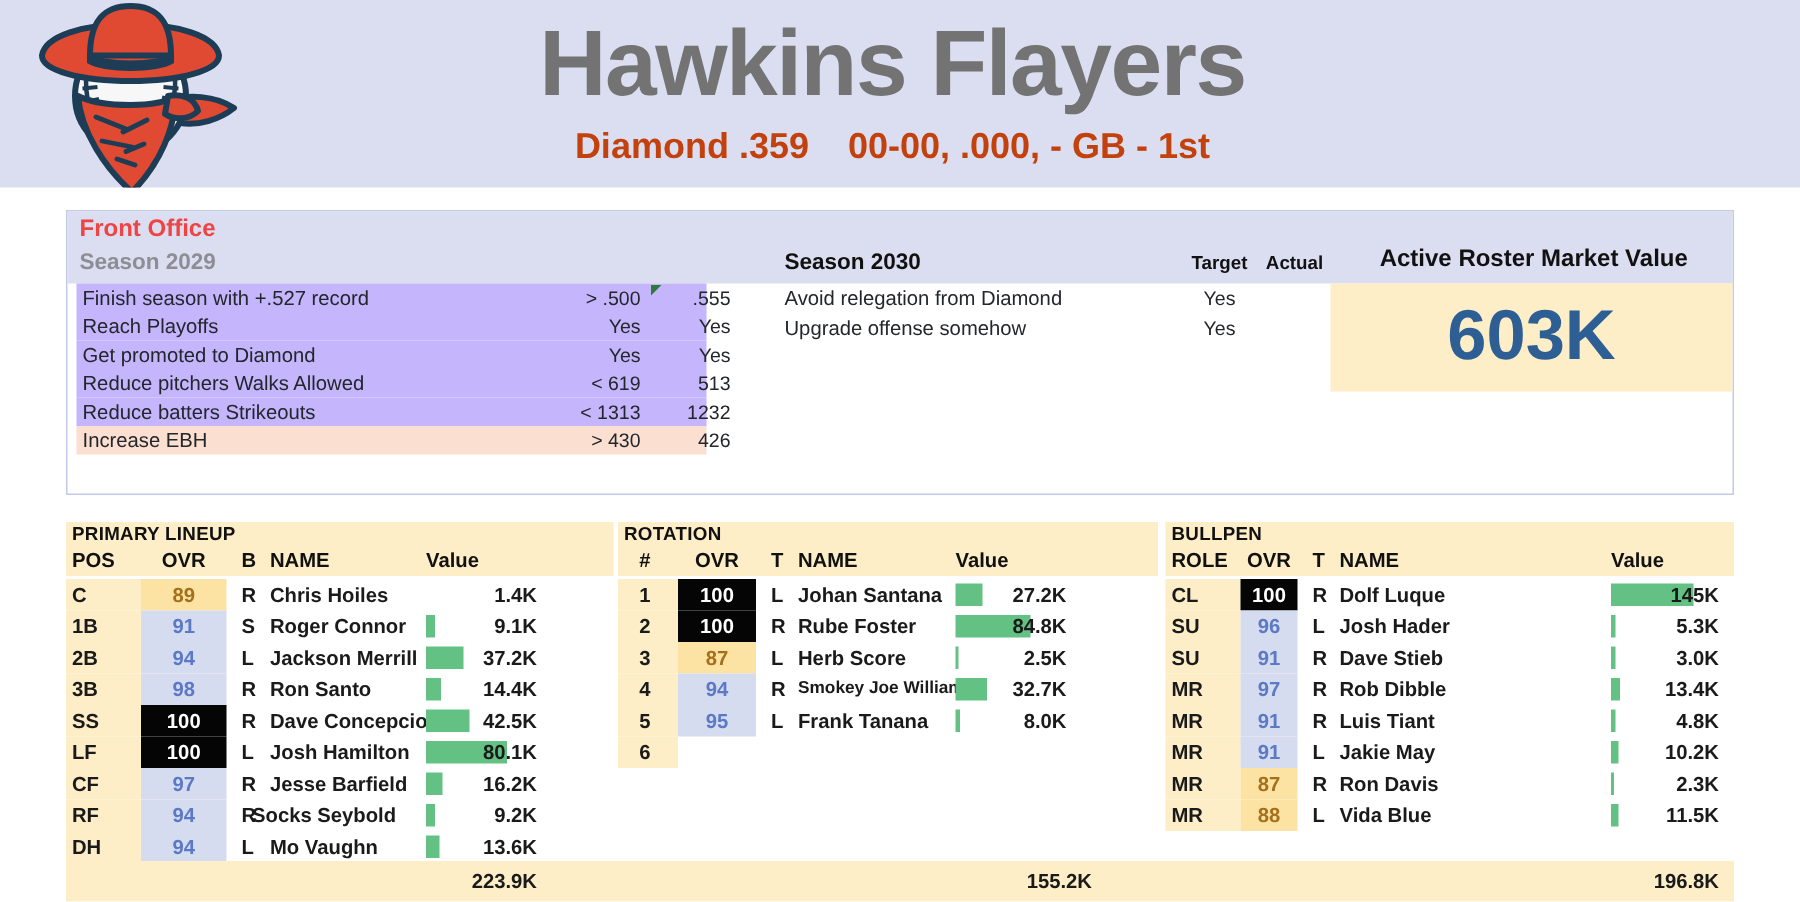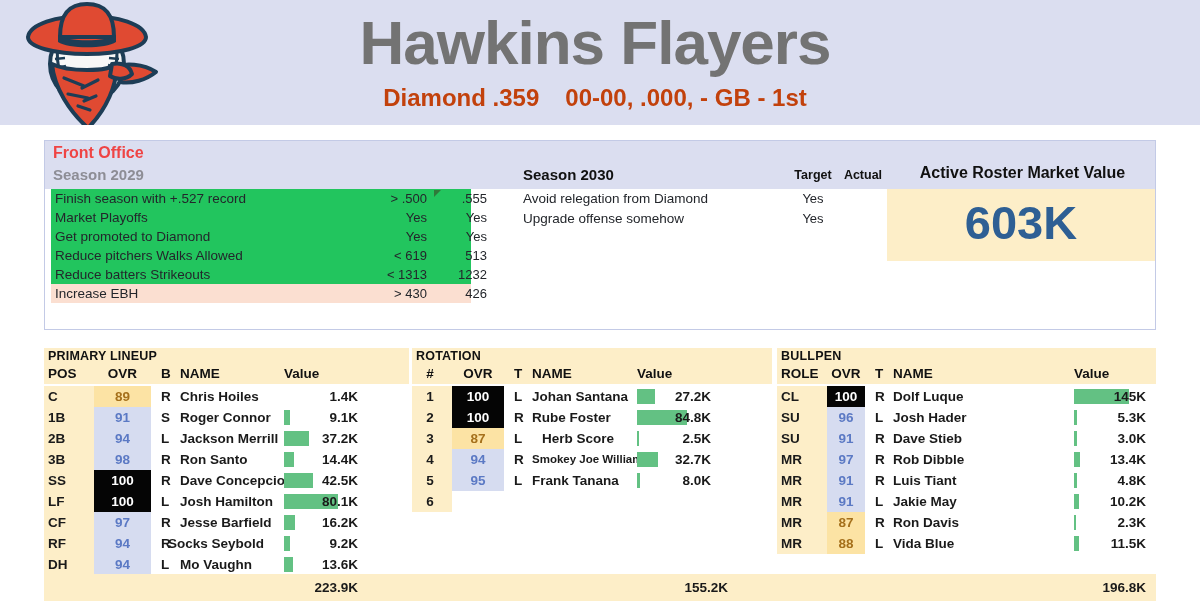--- a/index.html
+++ b/index.html
@@ -116,21 +116,21 @@
   .goal-list-prev {
     position: absolute;
     left: 6px; top: 48px;
     width: 420px;
   }
   .goal-row {
     position: relative;
     height: 19px;
     line-height: 19px;
   }
-  .goal-row.ok  { background: #22c55e; text-decoration: underline; }
+  .goal-row.ok  { background: #c4b5fd; text-decoration: underline; }
   .goal-row.bad { background: #fbdfd1; }
   .goal-row .g-label {
     position: absolute;
     left: 4px; top: 0;
     font-size: 13.5px;
     color: #23262b;
     white-space: nowrap;
   }
   .goal-row .g-target {
     position: absolute;
@@ -377,21 +377,21 @@
   <div class="fo-mv-title">Active Roster Market Value</div>
 
   <div class="goal-list-prev" id="prev-goals">
       <div class="goal-row ok">
         <span class="g-label">Finish season with +.527 record</span>
         <span class="g-target">&gt; .500</span>
         <span class="g-flag"></span>
         <span class="g-actual">.555</span>
       </div>
       <div class="goal-row ok">
-        <span class="g-label">Market Playoffs</span>
+        <span class="g-label">Reach Playoffs</span>
         <span class="g-target">Yes</span>
         <span class="g-actual">Yes</span>
       </div>
       <div class="goal-row ok">
         <span class="g-label">Get promoted to Diamond</span>
         <span class="g-target">Yes</span>
         <span class="g-actual">Yes</span>
       </div>
       <div class="goal-row ok">
         <span class="g-label">Reduce pitchers Walks Allowed</span>
@@ -565,21 +565,21 @@
         <div class="valcell" style="left: 225px; width: 74px;">
           <div class="valbar" style="width: 50px;"></div>
           <div class="valnum" style="width: 74px;">84.8K</div>
         </div>
       </div>
       <div class="row" style="top: 80px; left: 0px; width: 360px;">
         <div class="idx-strip" style="left: 0px; width: 40px;"></div>
         <div class="idx-text" style="left: 6px; width: 24px; text-align: center;">3</div>
         <div class="ovr t80" style="left: 40px; width: 52px;">87</div>
         <div class="cell bold" style="left: 102px;">L</div>
-        <div class="cell bold" style="left: 120px; margin-left: 10px;">Herb Score</div>
+        <div class="cell bold" style="left: 120px;">Herb Score</div>
         <div class="valcell" style="left: 225px; width: 74px;">
           <div class="valbar" style="width: 2px;"></div>
           <div class="valnum" style="width: 74px;">2.5K</div>
         </div>
       </div>
       <div class="row" style="top: 101px; left: 0px; width: 360px;">
         <div class="idx-strip" style="left: 0px; width: 40px;"></div>
         <div class="idx-text" style="left: 6px; width: 24px; text-align: center;">4</div>
         <div class="ovr t90" style="left: 40px; width: 52px;">94</div>
         <div class="cell bold" style="left: 102px;">R</div>

